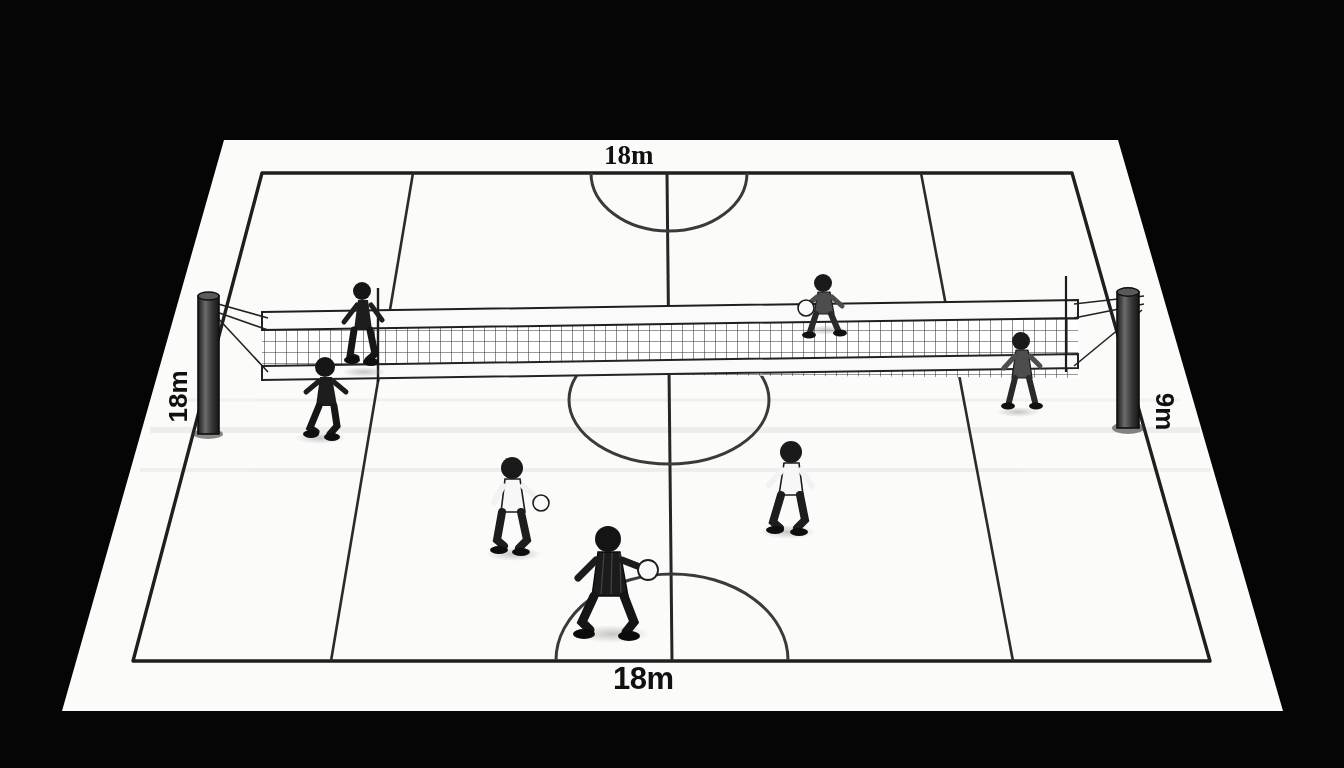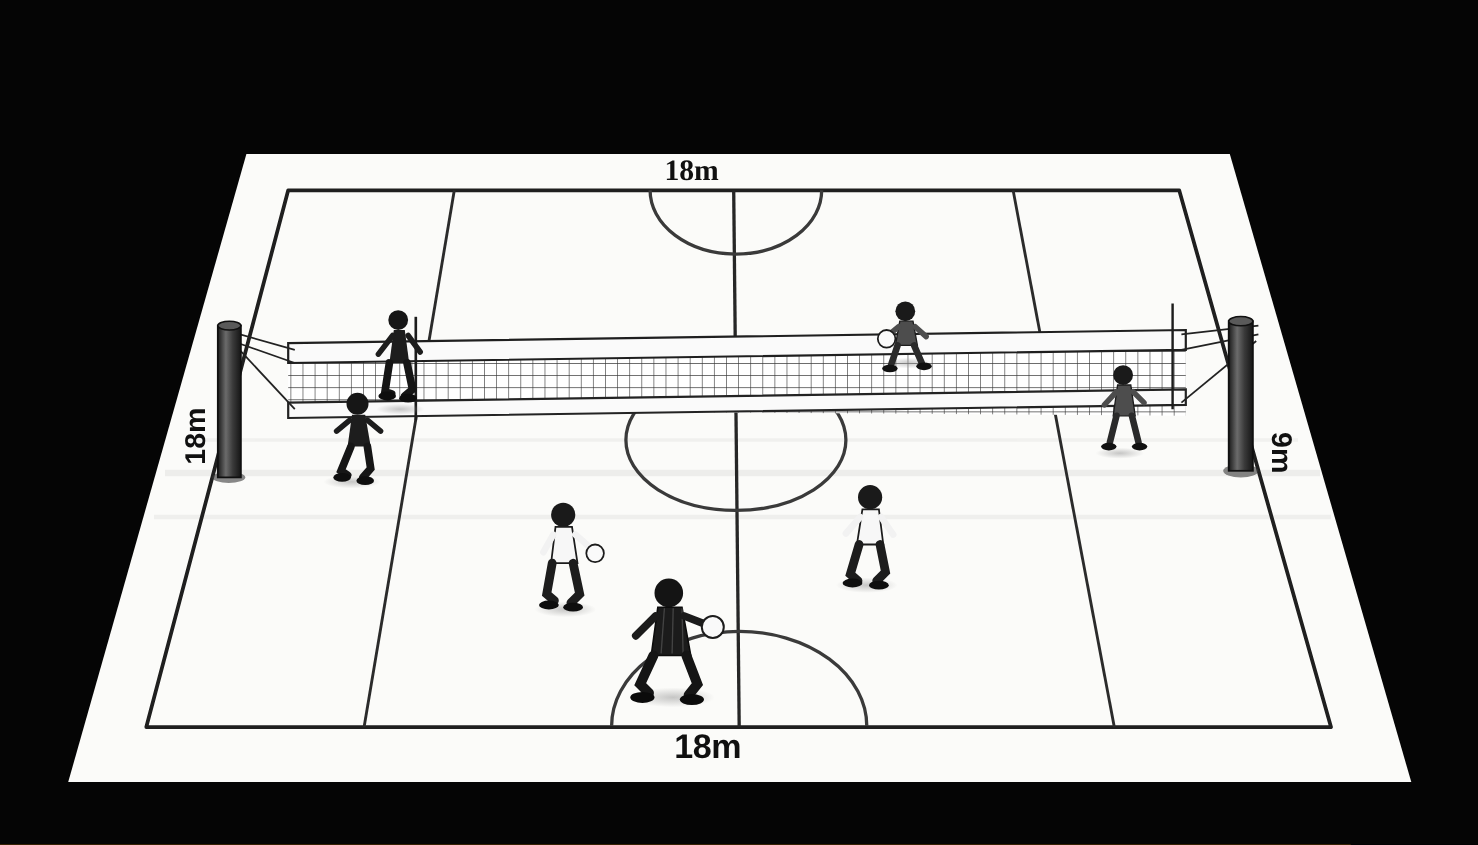--- a/index.html
+++ b/index.html
@@ -13,21 +13,21 @@
     height: 768px;
     overflow: hidden;
     font-family: "Liberation Sans", sans-serif;
     position: relative;
   }
   #stage {
     position: absolute;
     inset: 0;
     width: 1228px;
     height: 768px;
-    background: #a16207;
+    background: #be185d;
   }
   #title {
     position: absolute;
     top: 54px;
     left: 0;
     width: 1344px;
     text-align: center;
     color: #fdfdfd;
     font-family: "Liberation Sans", sans-serif;
     font-weight: bold;

